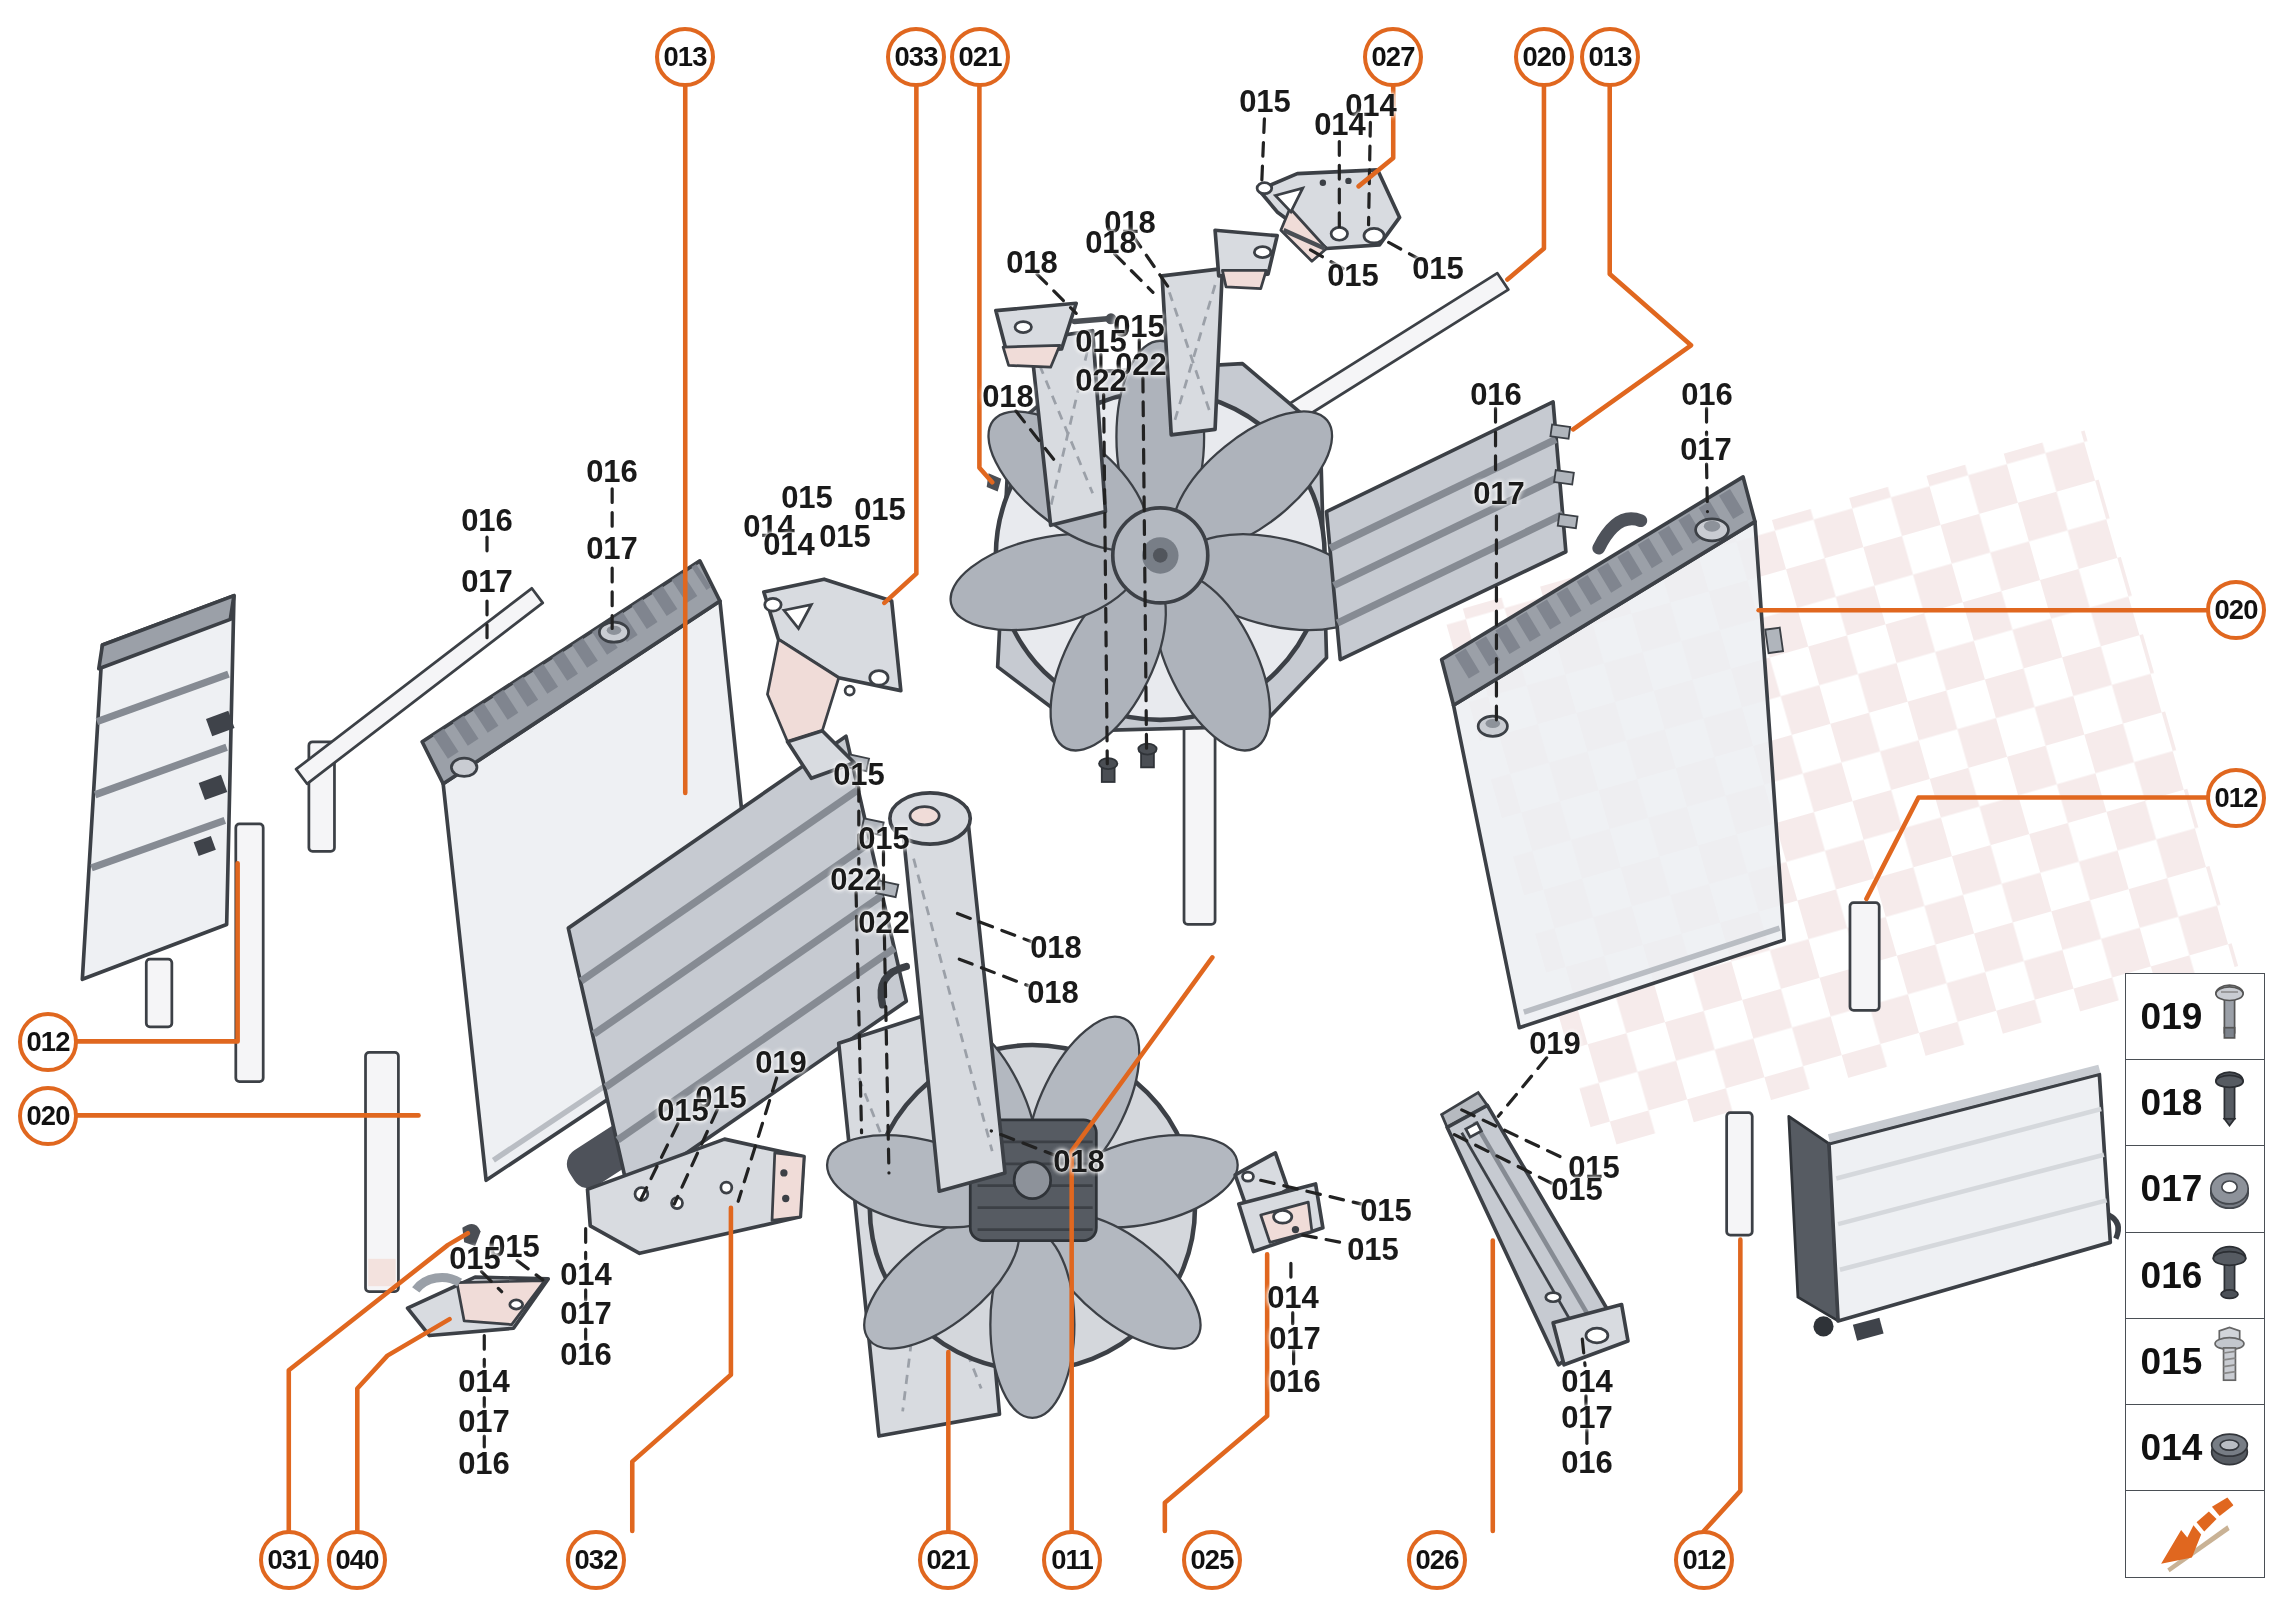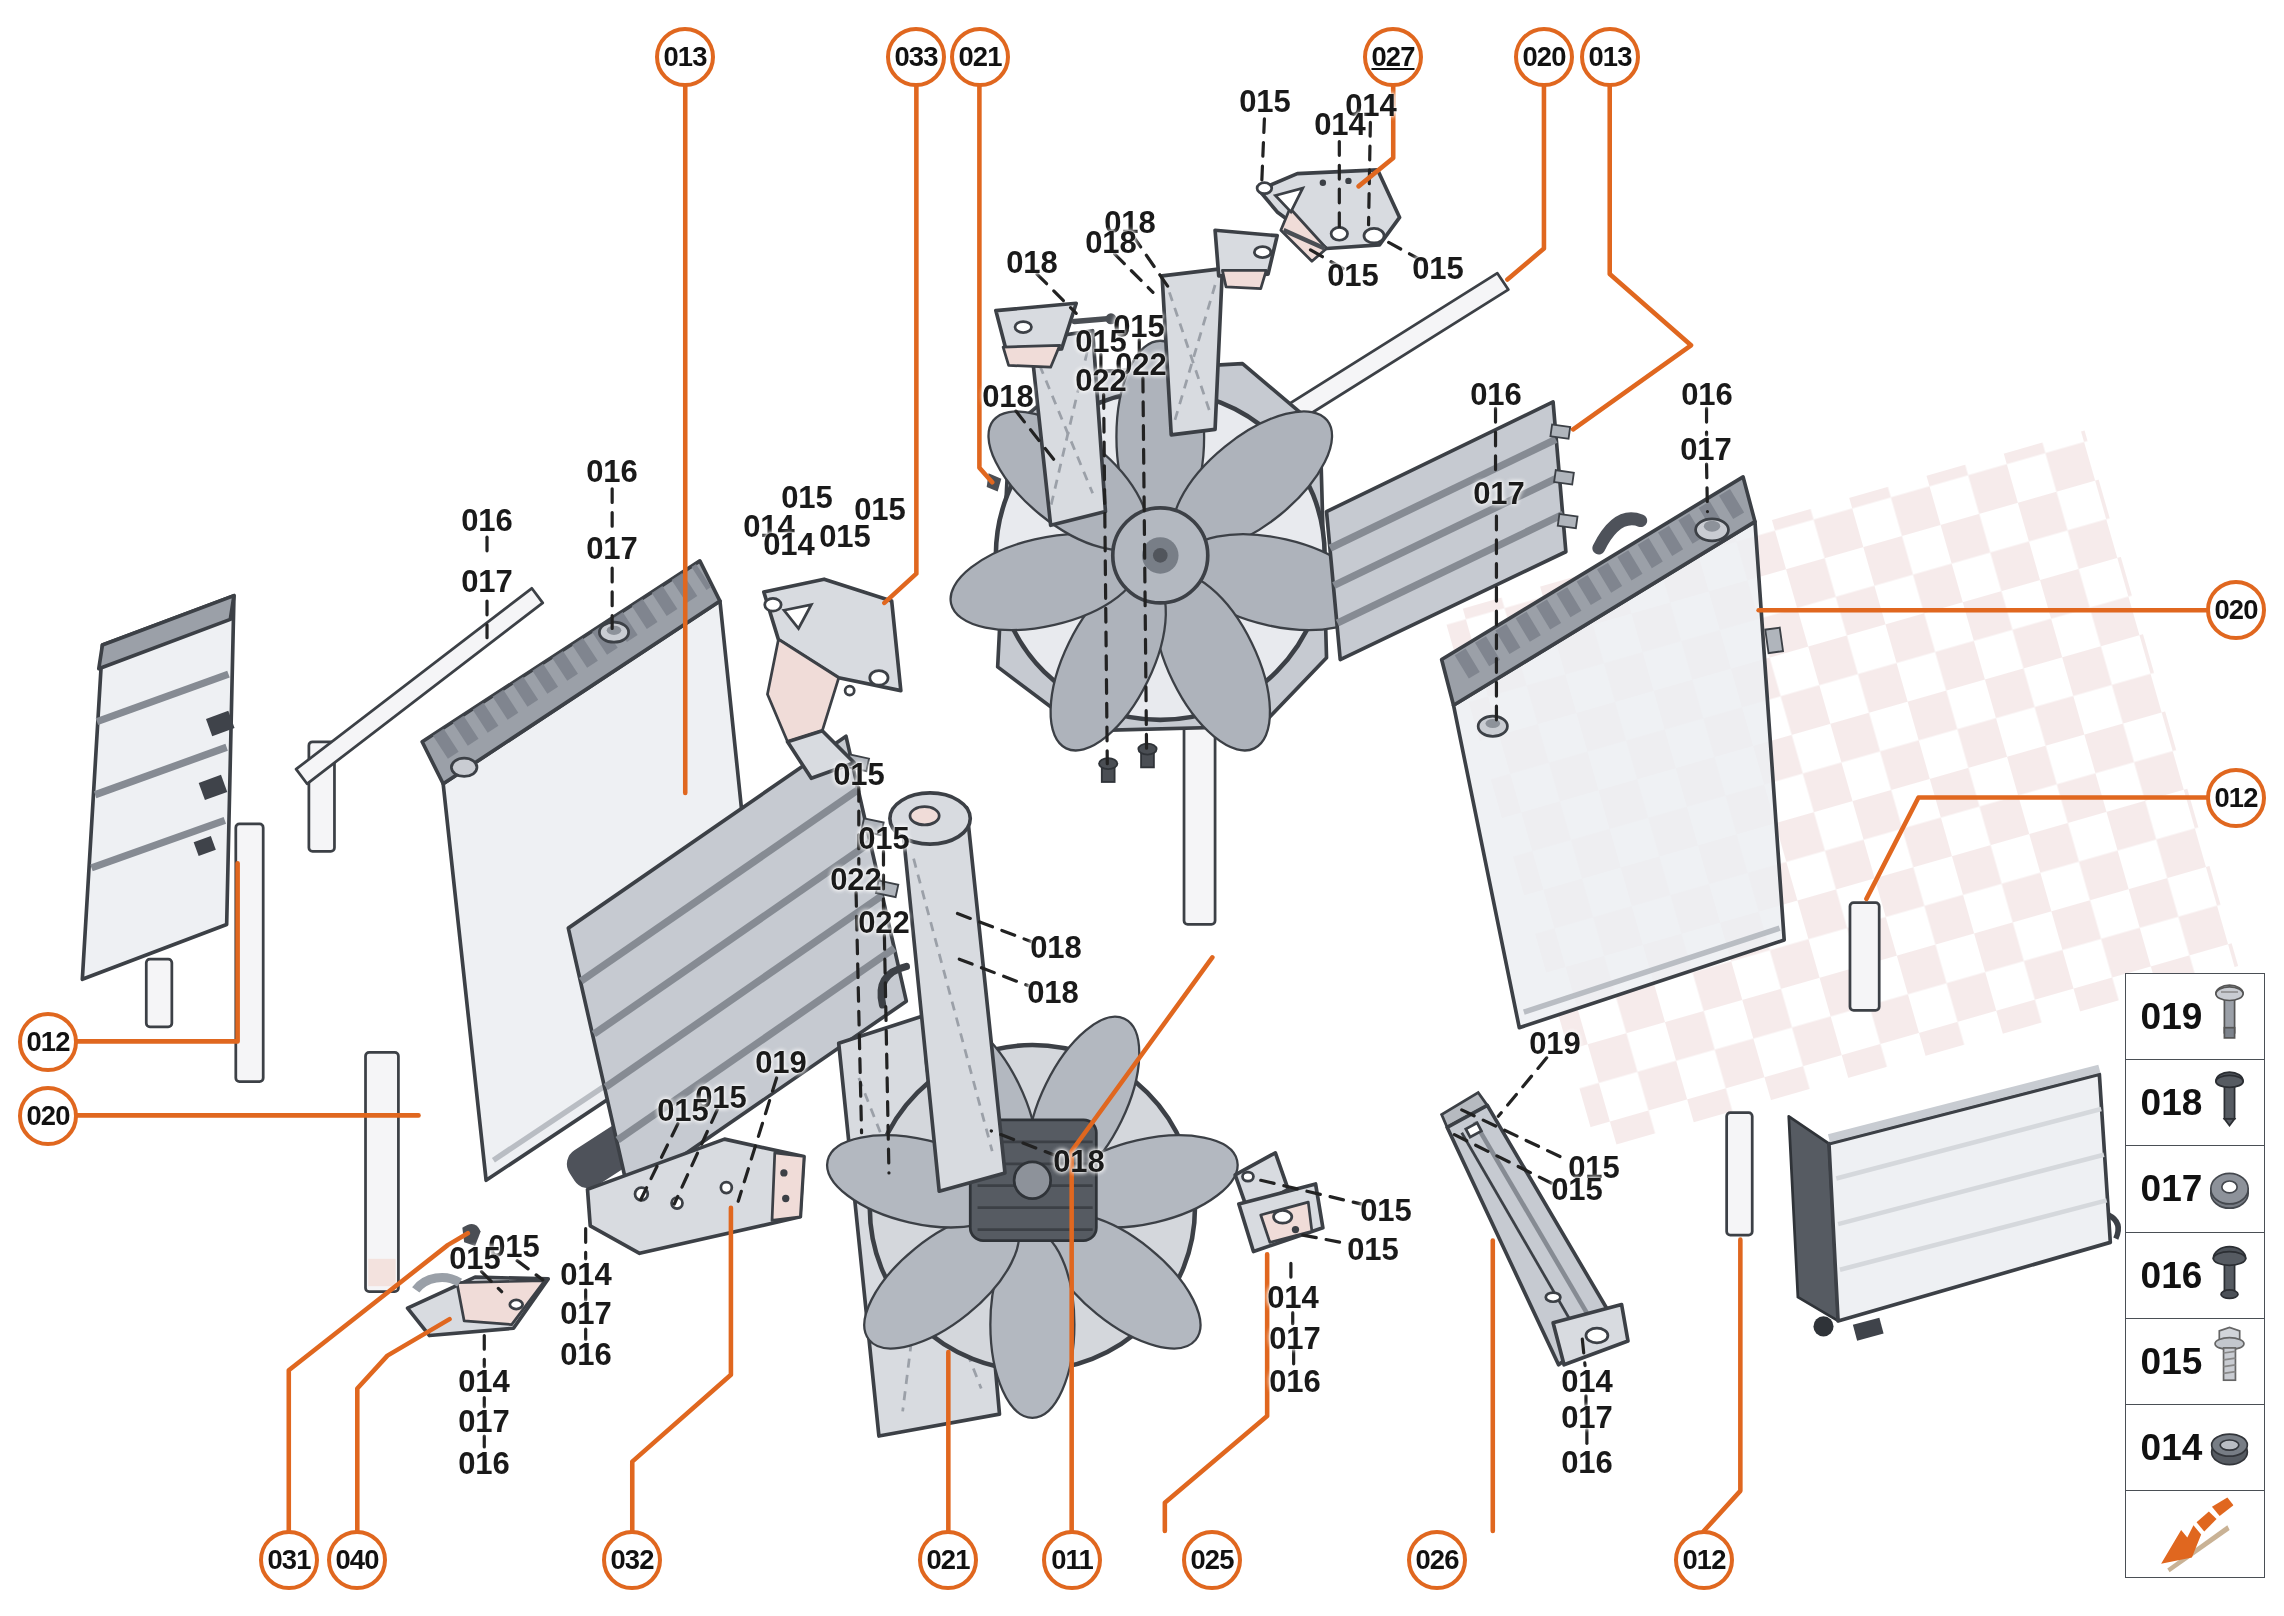--- a/index.html
+++ b/index.html
@@ -456,30 +456,30 @@
       <div class="part-label" style="left: 1594px; top: 1168px;">015</div>
       <div class="part-label" style="left: 1577px; top: 1190px;">015</div>
       <div class="part-label" style="left: 1587px; top: 1382px;">014</div>
       <div class="part-label" style="left: 1587px; top: 1418px;">017</div>
       <div class="part-label" style="left: 1587px; top: 1463px;">016</div>
     </div>
 <div id="bubbles">
       <div class="callout-bubble" style="left: 685px; top: 57px;">013</div>
       <div class="callout-bubble" style="left: 916px; top: 57px;">033</div>
       <div class="callout-bubble" style="left: 980px; top: 57px;">021</div>
-      <div class="callout-bubble" style="left: 1393px; top: 57px; text-decoration: underline;">027</div>
+      <div class="callout-bubble" style="left: 1393px; top: 57px;">027</div>
       <div class="callout-bubble" style="left: 1544px; top: 57px;">020</div>
       <div class="callout-bubble" style="left: 1610px; top: 57px;">013</div>
       <div class="callout-bubble" style="left: 2236px; top: 610px;">020</div>
       <div class="callout-bubble" style="left: 2236px; top: 798px;">012</div>
       <div class="callout-bubble" style="left: 48px; top: 1042px;">012</div>
       <div class="callout-bubble" style="left: 48px; top: 1116px;">020</div>
       <div class="callout-bubble" style="left: 289px; top: 1560px;">031</div>
       <div class="callout-bubble" style="left: 357px; top: 1560px;">040</div>
-      <div class="callout-bubble" style="left: 632px; top: 1560px;">032</div>
+      <div class="callout-bubble" style="left: 596px; top: 1560px;">032</div>
       <div class="callout-bubble" style="left: 948px; top: 1560px;">021</div>
       <div class="callout-bubble" style="left: 1072px; top: 1560px;">011</div>
       <div class="callout-bubble" style="left: 1212px; top: 1560px;">025</div>
       <div class="callout-bubble" style="left: 1437px; top: 1560px;">026</div>
       <div class="callout-bubble" style="left: 1704px; top: 1560px;">012</div>
     </div>
 
 <div id="legend">
       <div class="legend-row">
         <span class="legend-num">019</span>

